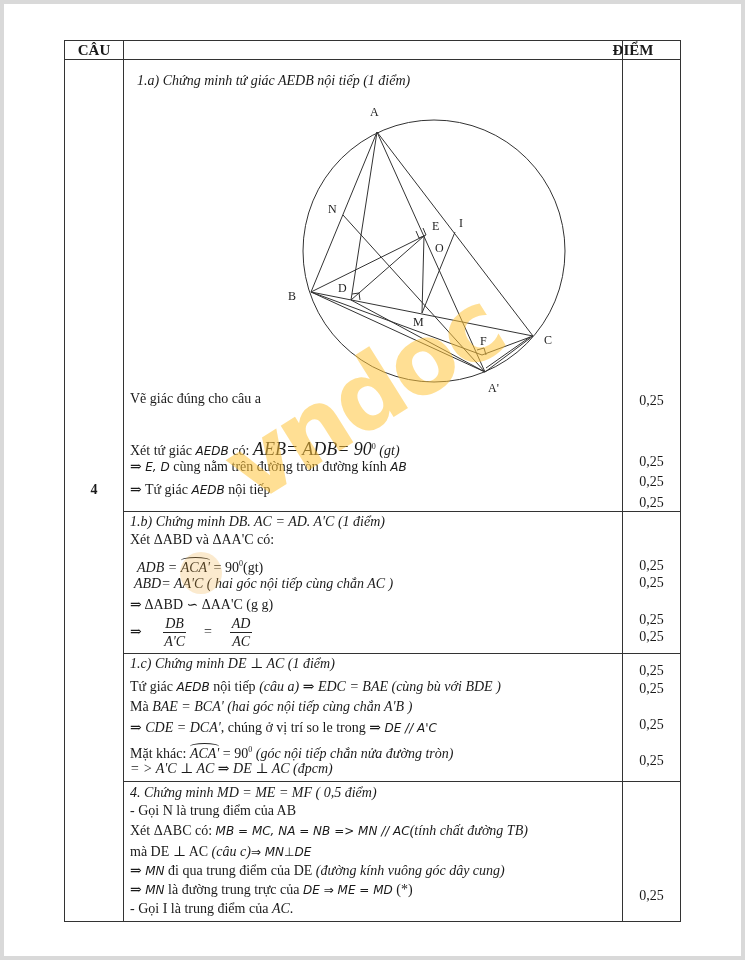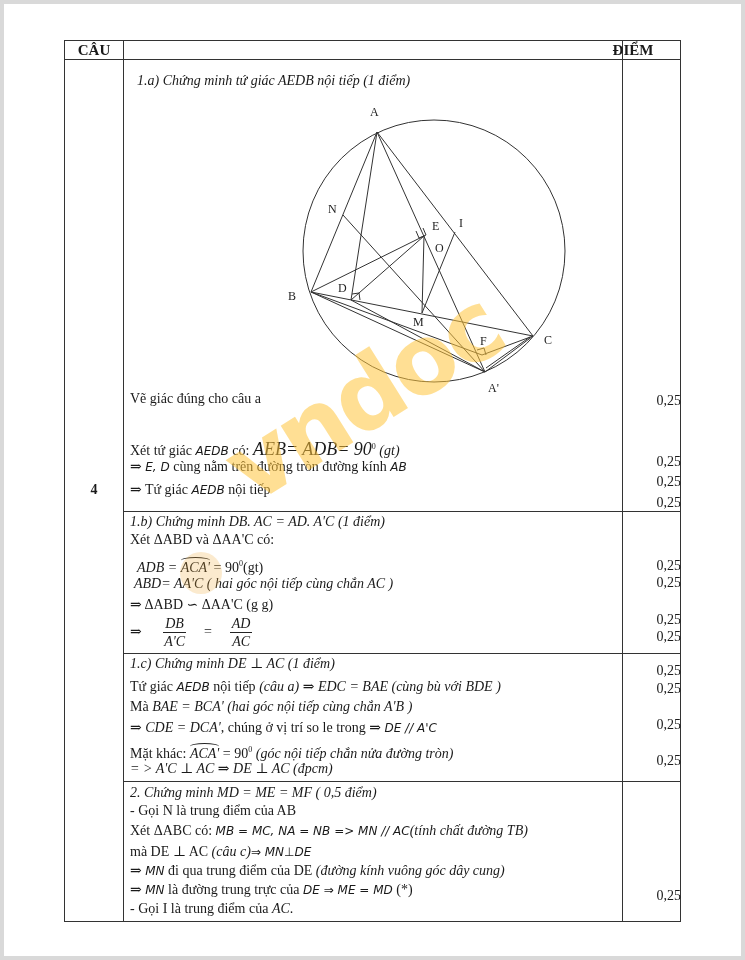--- a/index.html
+++ b/index.html
@@ -7,21 +7,21 @@
          font-family:"Liberation Serif", "DejaVu Serif", serif; color:#1a1a1a; }
   .page { position:absolute; left:4px; top:4px; width:737px; height:952px; background:#fff; }
   .tbl { position:absolute; left:64px; top:40px; width:617px; height:882px; border:1.5px solid #333; box-sizing:border-box; }
   .vline { position:absolute; top:0; bottom:0; width:0; border-left:1.5px solid #333; }
   .hline { position:absolute; height:0; border-top:1.5px solid #333; }
   .hdr { position:absolute; top:0; height:19px; line-height:19px; font-weight:bold; font-size:15px; text-align:center; }
   .cau-num { position:absolute; left:0; width:58px; top:441px; text-align:center; font-weight:bold; font-size:14px; }
   .txt { position:absolute; left:130px; font-size:14px; white-space:nowrap; line-height:18px; }
   .it { font-style:italic; }
   .m { font-family:"DejaVu Sans", sans-serif; font-style:italic; font-size:12px; }
-  .score { position:absolute; left:622px; width:59px; text-align:right; font-size:14px; line-height:18px; }
+  .score { position:absolute; left:622px; width:59px; text-align:center; font-size:14px; line-height:18px; }
   .frac { display:inline-block; vertical-align:middle; text-align:center; font-style:italic; margin:0 18px; }
   .frac span { display:block; line-height:17px; }
   .frac .num { border-bottom:1px solid #222; padding:0 2px; }
   .arc { position:relative; display:inline-block; }
   .arc::before { content:""; position:absolute; left:0; right:0; top:-2px; height:6px; border-top:1px solid #222; border-radius:50% 50% 0 0; }
   .wm { position:absolute; left:205px; top:430px; font-family:"DejaVu Sans", sans-serif; font-weight:bold;
         font-size:96px; color:rgba(255,196,60,0.55); transform:rotate(-32deg); transform-origin:left top; letter-spacing:-4px; pointer-events:none; }
   .mascot { position:absolute; left:180px; top:552px; width:42px; height:42px; border-radius:50%;
             background:rgba(240,170,60,0.25); pointer-events:none; }
   svg.fig { position:absolute; left:0; top:0; }
@@ -128,21 +128,21 @@
 </div>
 <div class="txt" style="top:741px">
   <span>Mặt khác:  </span><span class="it arc">ACA'</span><span>  = 90</span><sup style="font-size:8px">0</sup><span class="it">  (góc nội tiếp chắn nửa đường tròn)</span>
 </div>
 <div class="txt it" style="top:760px">= &gt; A'C ⊥ AC ⇒ DE ⊥ AC (đpcm)</div>
 <div class="score" style="top:662px">0,25</div>
 <div class="score" style="top:680px">0,25</div>
 <div class="score" style="top:716px">0,25</div>
 <div class="score" style="top:752px">0,25</div>
 
-<div class="txt it" style="top:784px">2. Chứng minh MD  =  ME  =  MF ( 0,5 điểm)</div>
+<div class="txt it" style="top:784px">4. Chứng minh MD  =  ME  =  MF ( 0,5 điểm)</div>
 <div class="txt" style="top:802px">-  Gọi N là trung điểm của AB</div>
 <div class="txt" style="top:822px">
   <span>Xét ΔABC có: </span><span class="m">MB  =  MC, NA  =  NB  =&gt;  MN // AC</span><span class="it">(tính chất đường TB)</span>
 </div>
 <div class="txt" style="top:843px">
   <span>mà DE ⊥ AC </span><span class="it">(câu c)</span><span class="m">⇒ MN⊥DE</span>
 </div>
 <div class="txt" style="top:862px">
   <span>⇒ </span><span class="m">MN</span><span> đi qua trung điểm của DE </span><span class="it">(đường kính vuông góc dây cung)</span>
 </div>

